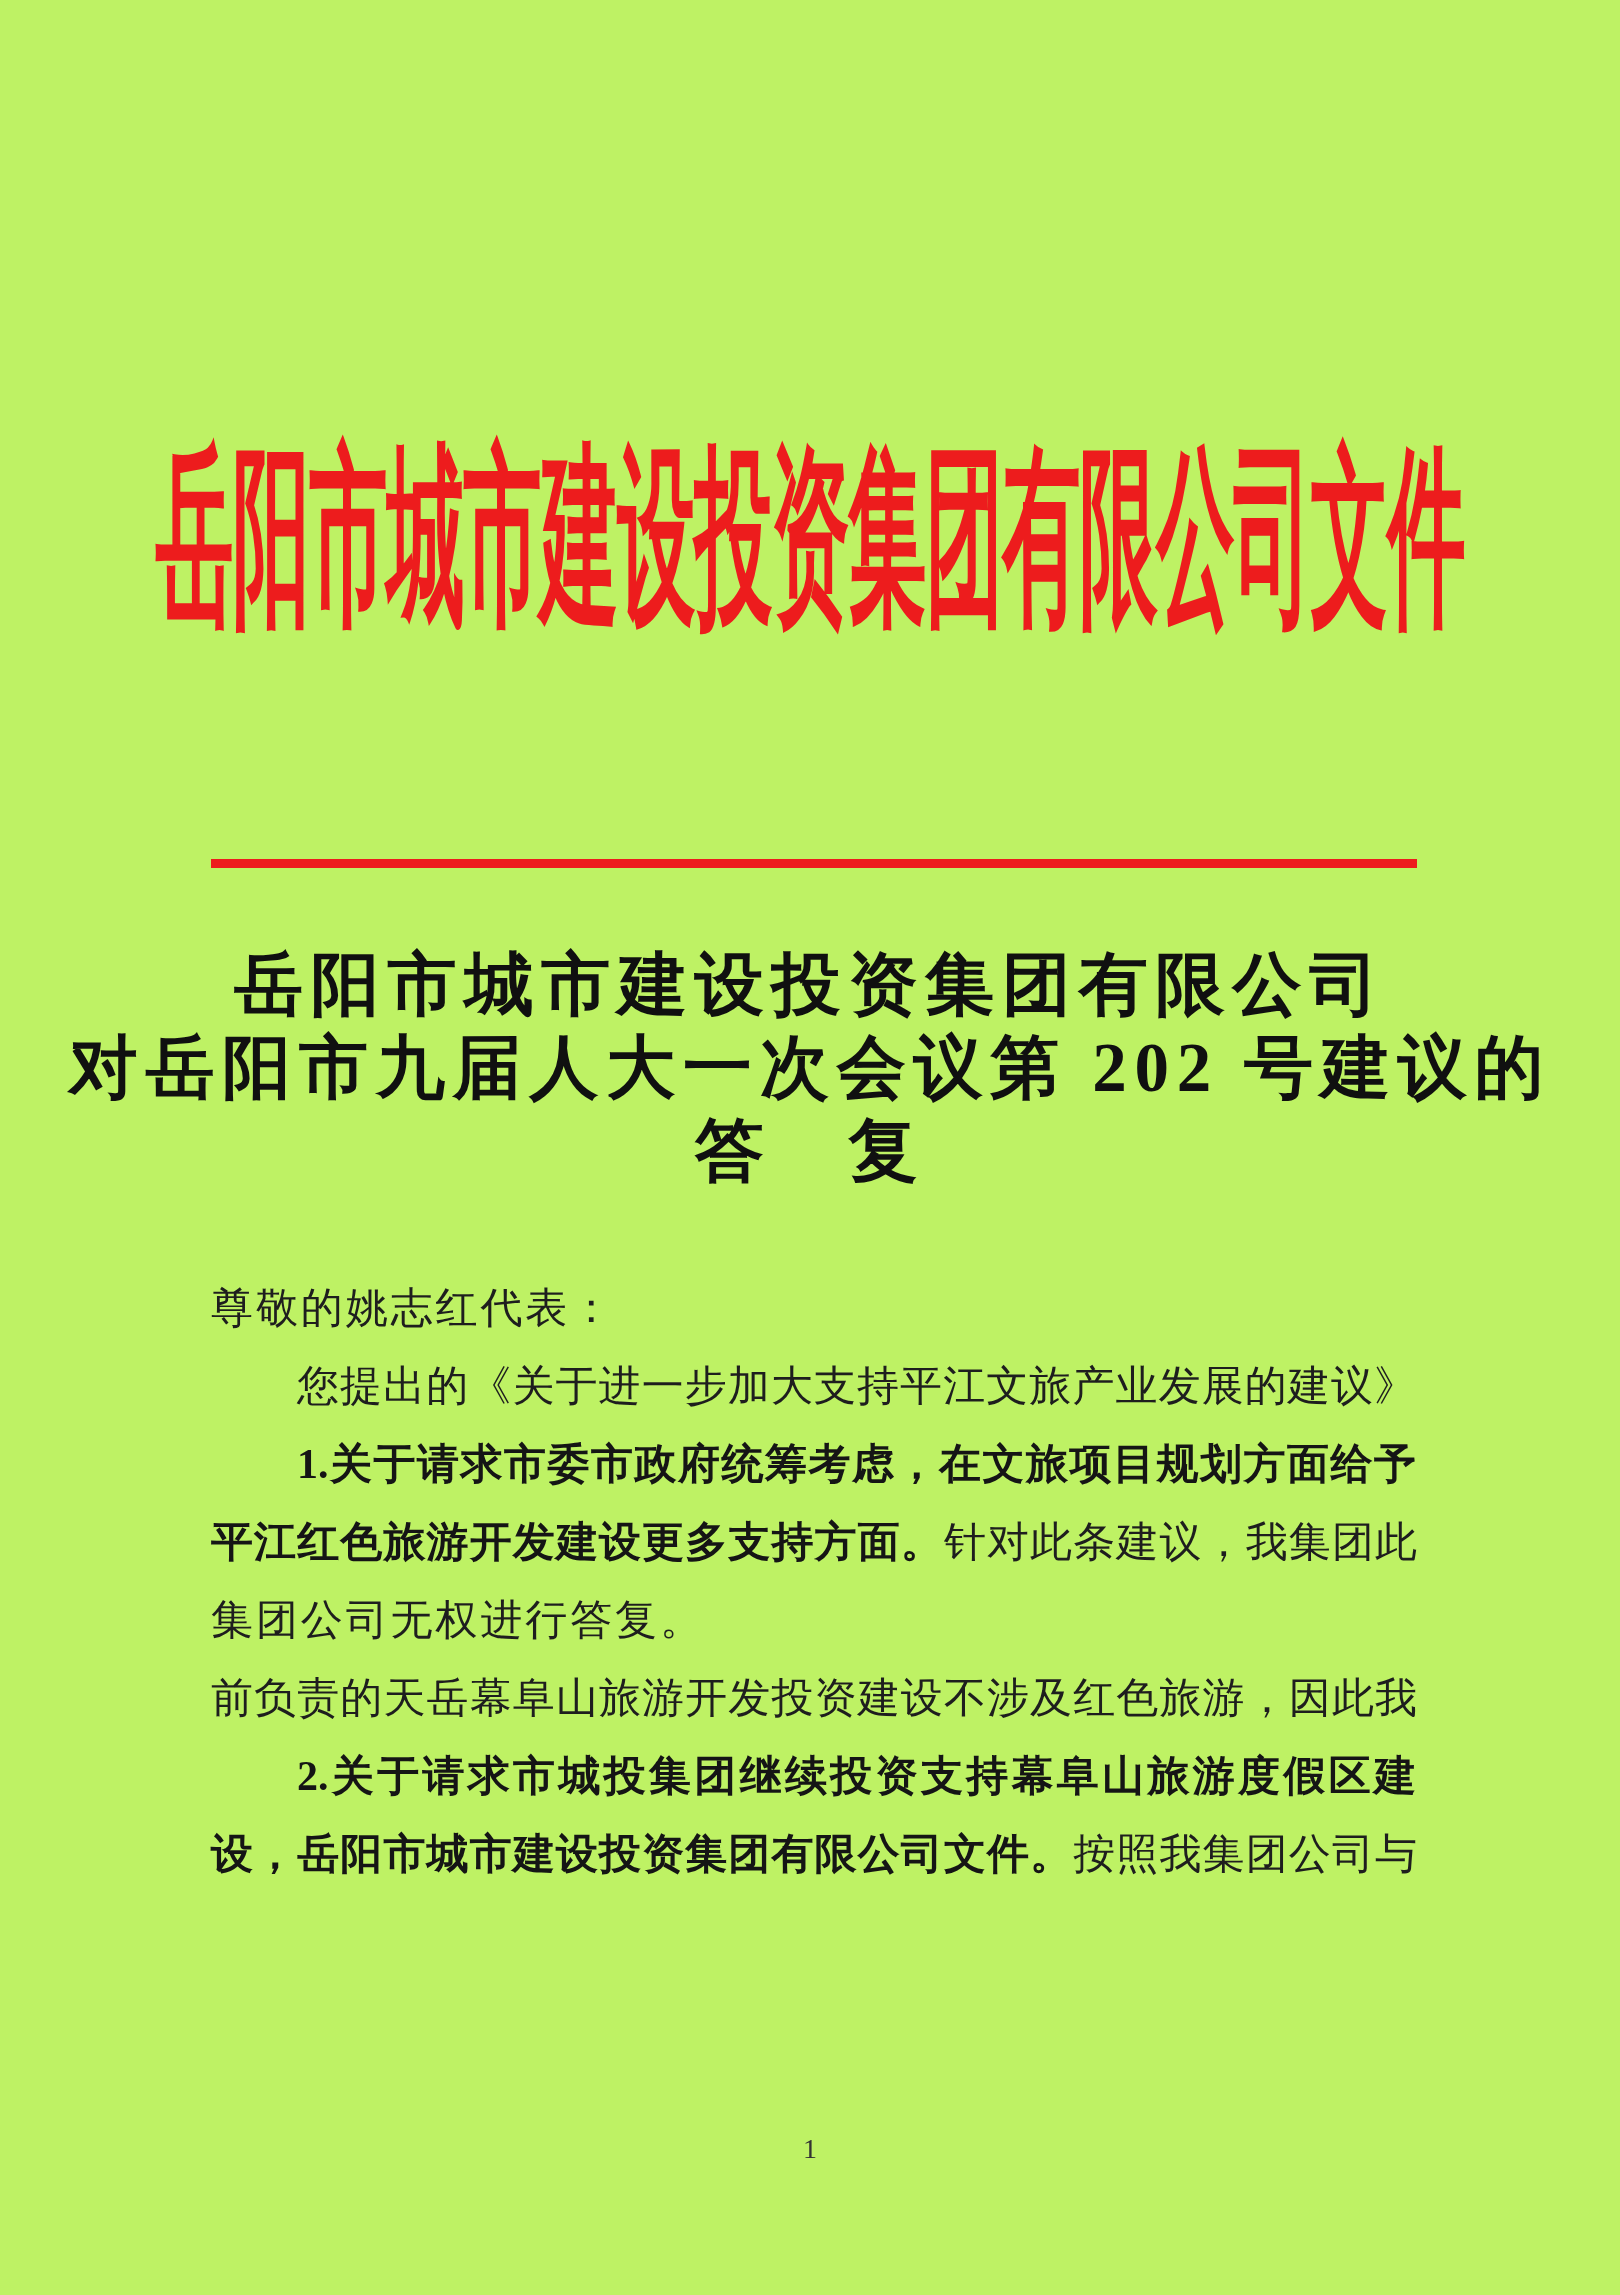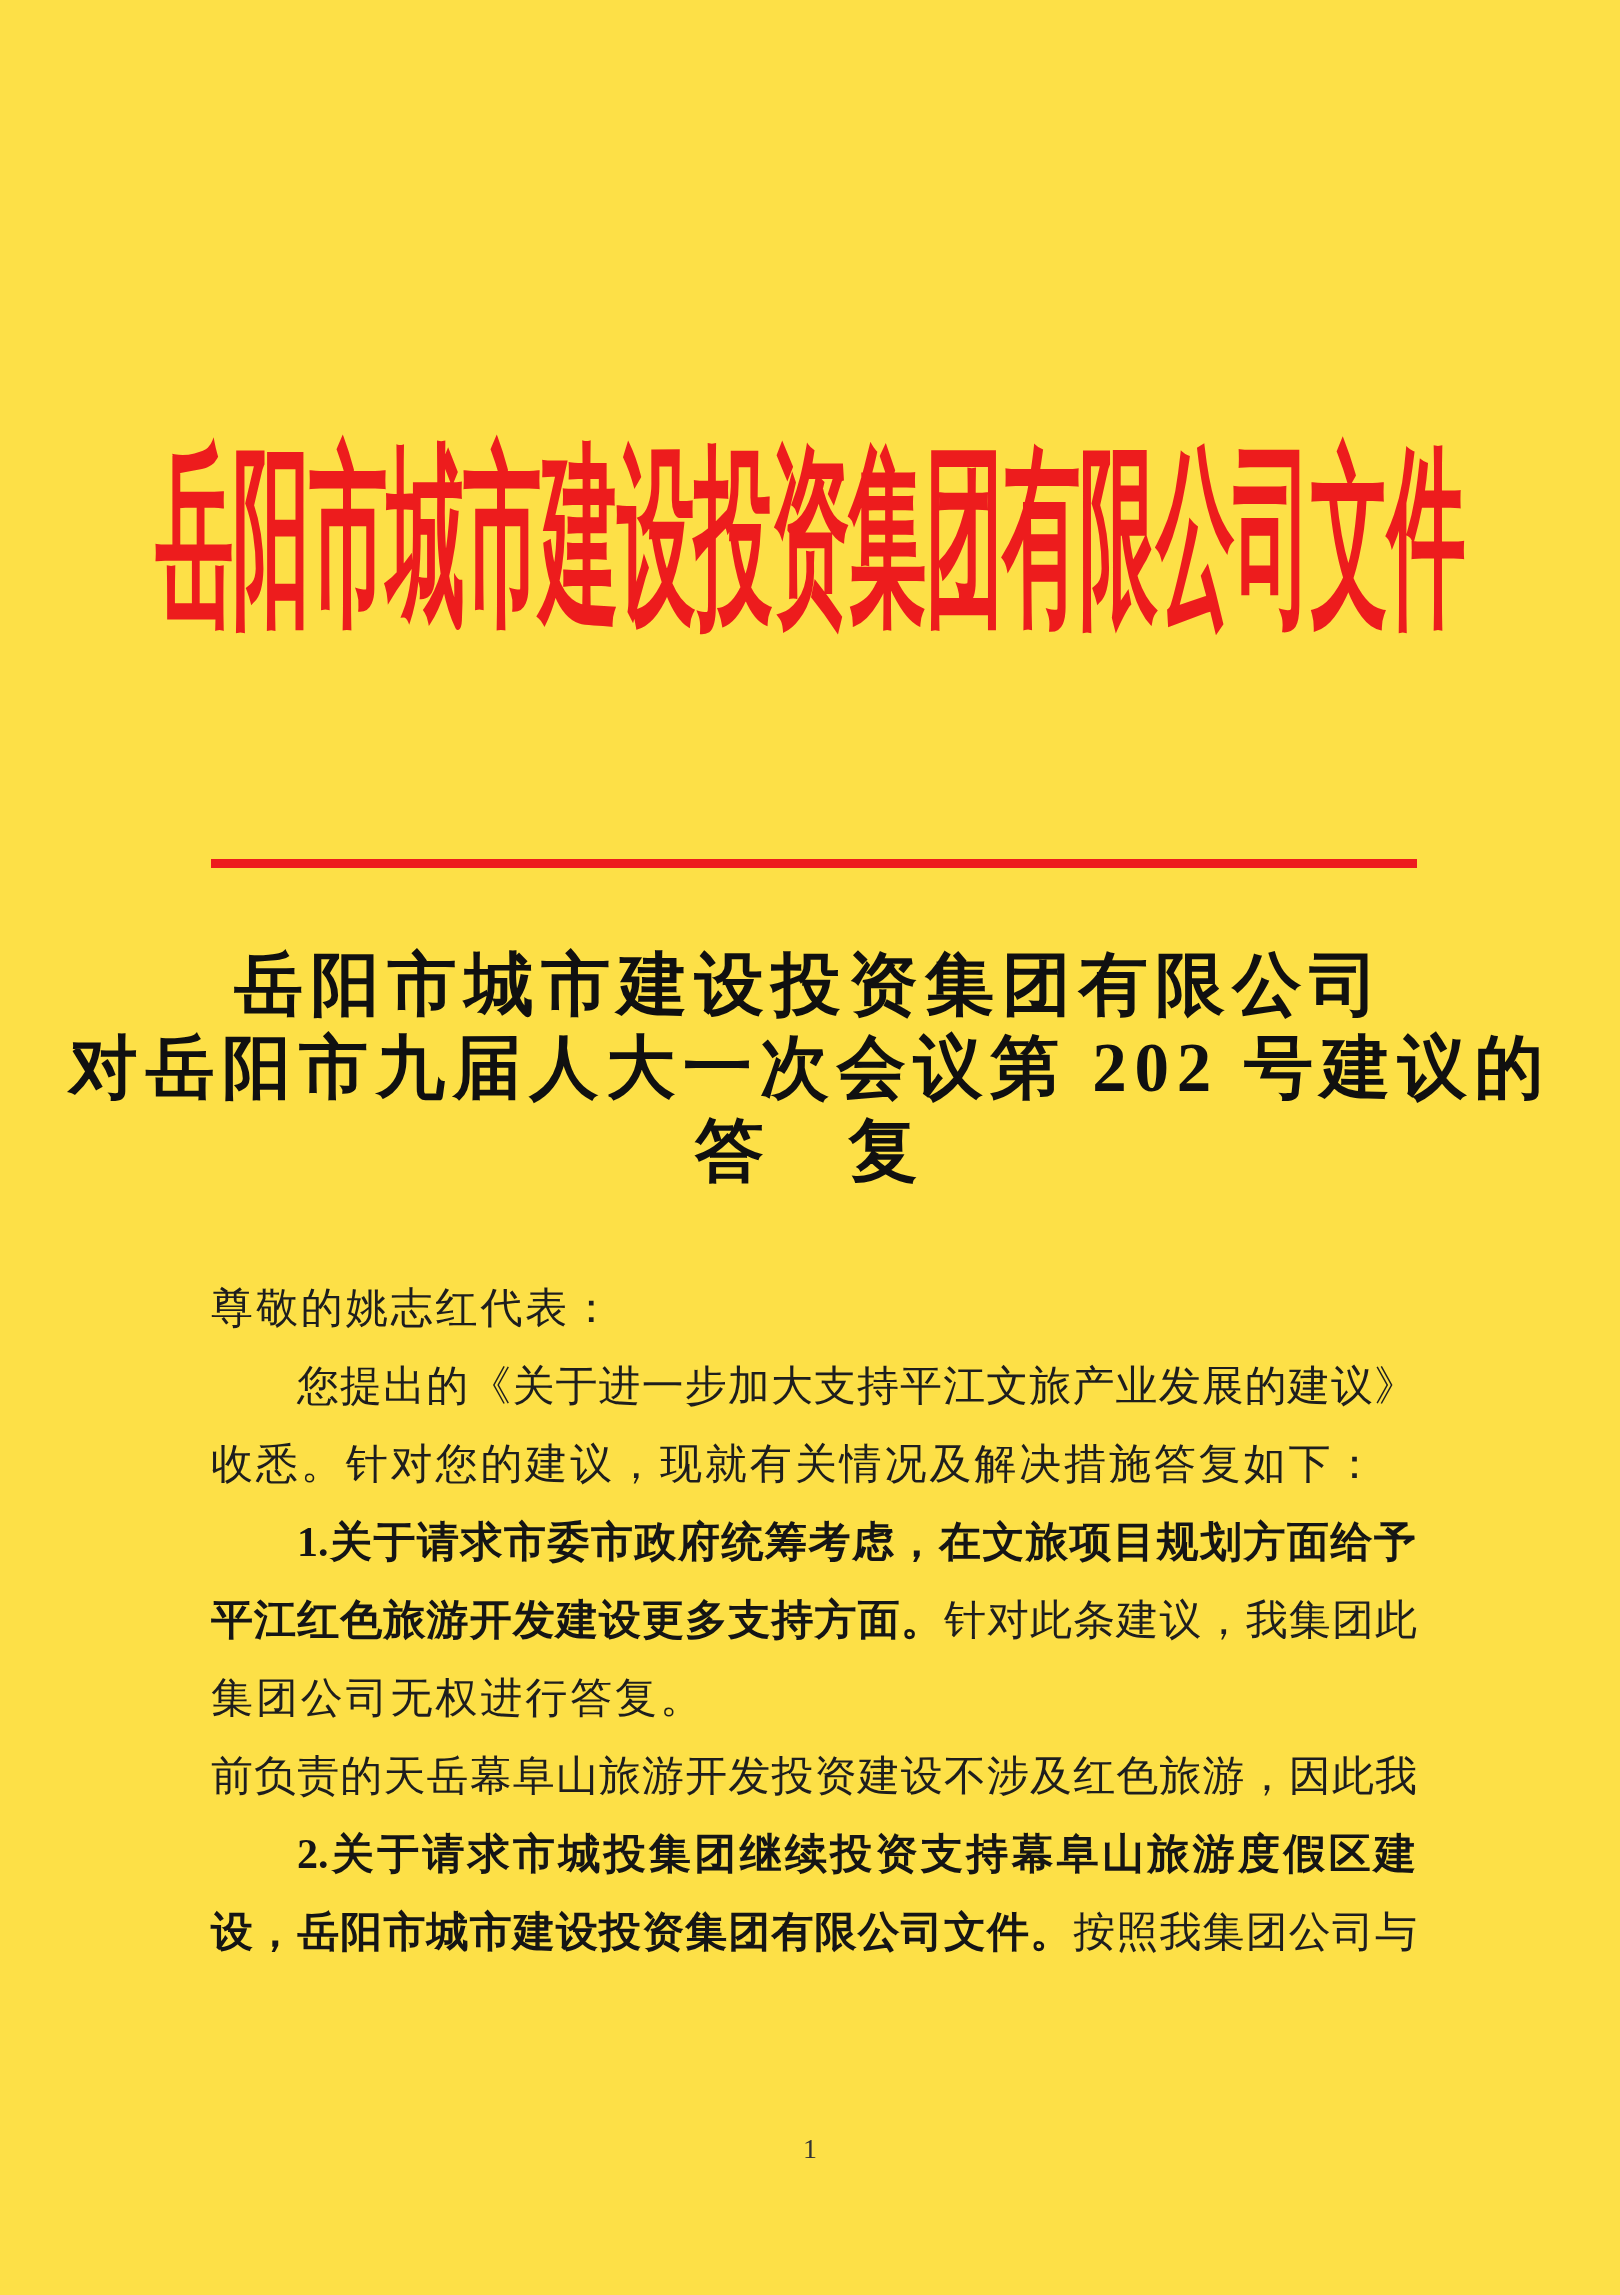--- a/index.html
+++ b/index.html
@@ -5,21 +5,21 @@
   html, body {
     margin: 0;
     padding: 0;
     background: #e9e9e9;
     font-family: "Liberation Serif", "DejaVu Serif", serif;
   }
   .page {
     position: relative;
     width: 1620px;
     height: 2296px;
-    background: #fde047;
+    background: #bef264;
     overflow: hidden;
     margin: 0 auto;
     color: #222;
   }
   
   .red-header {
     position: absolute;
     top: 441px;
     left: 0;
     width: 100%;
@@ -124,21 +124,20 @@
 
   <div class="doc-title">
     <div class="t-line">岳阳市城市建设投资集团有限公司</div>
     <div class="t-line">对岳阳市九届人大一次会议第 202 号建议的</div>
     <div class="t-line">答　复</div>
   </div>
 
   <div class="body-block" id="body-lines">
       <div class="b-line"><span class="seg">尊敬的姚志红代表：</span></div>
       <div class="b-line justify indent"><span class="seg">您提出的《关于进一步加大支持平江文旅产业发展的建议》</span></div>
-      <div class="b-line"><span class="seg">收悉。针对您的建议，现就有关情况及解决措施答复如下：</span></div>
       <div class="b-line justify indent"><span class="seg bold">1.关于请求市委市政府统筹考虑，在文旅项目规划方面给予</span></div>
       <div class="b-line justify"><span class="seg bold">平江红色旅游开发建设更多支持方面。</span><span class="seg">针对此条建议，我集团此</span></div>
       <div class="b-line"><span class="seg">集团公司无权进行答复。</span></div>
       <div class="b-line justify"><span class="seg">前负责的天岳幕阜山旅游开发投资建设不涉及红色旅游，因此我</span></div>
       <div class="b-line justify indent"><span class="seg bold">2.关于请求市城投集团继续投资支持幕阜山旅游度假区建</span></div>
       <div class="b-line justify"><span class="seg bold">设，岳阳市城市建设投资集团有限公司文件。</span><span class="seg">按照我集团公司与</span></div>
     </div>
 
   <div class="page-num">1</div>
 

